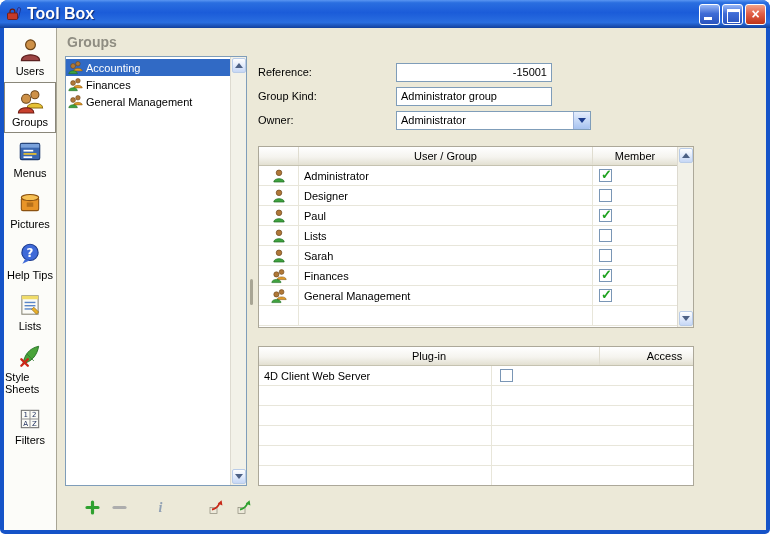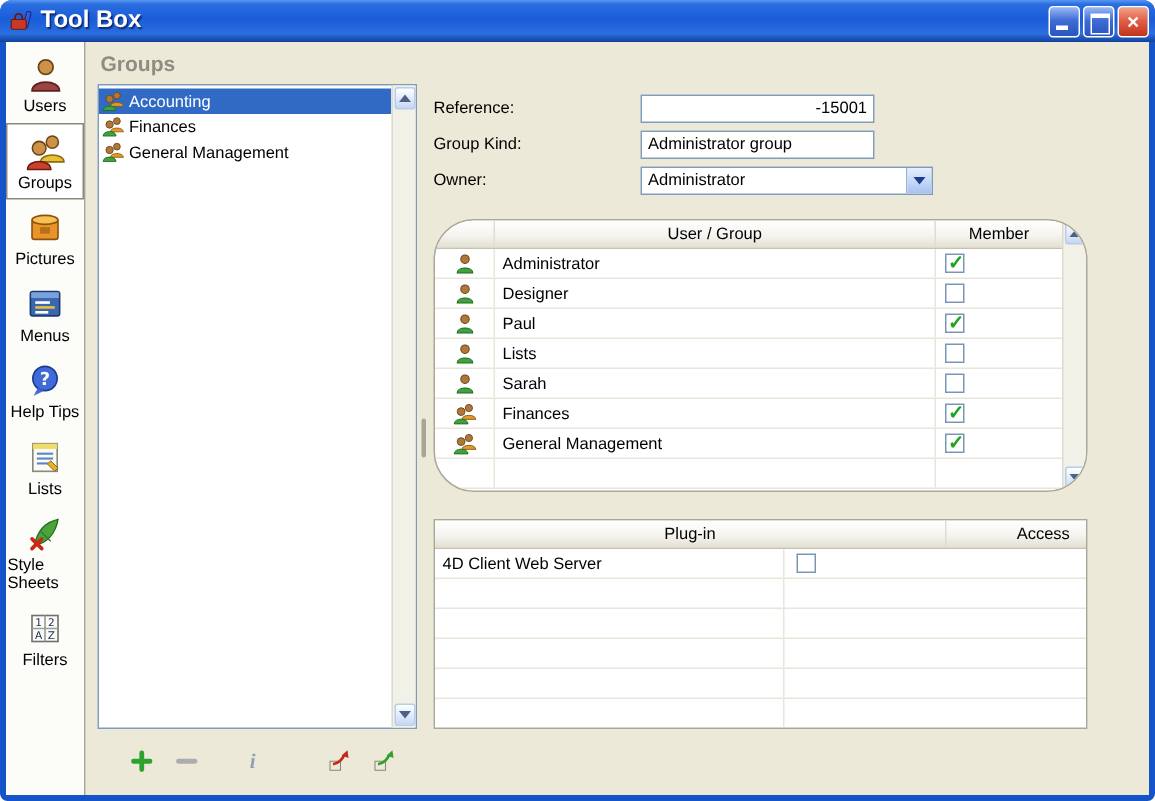--- a/index.html
+++ b/index.html
@@ -34,21 +34,21 @@
   .side-item.sel { background:#fff; border-color:#8a877a; }
   .sicon { width:28px; height:28px; display:flex; align-items:center; justify-content:center; }
   .slabel { font-size:11px; }
 
   
   .main { flex:1; display:flex; flex-direction:column; overflow:hidden; }
   .page-title { height:26px; padding:6px 0 0 10px; font-size:14px; font-weight:bold; color:#8F8D82; }
   .content { flex:1; display:flex; padding-left:8px; }
 
   
-  .left-col { width:213px; display:flex; flex-direction:column; }
+  .left-col { width:182px; display:flex; flex-direction:column; }
   .group-list { height:430px; margin-top:2px; border:1px solid #7F9DB9; background:#fff; display:flex; }
   .glist-rows { flex:1; padding-top:2px; overflow:hidden; }
   .grow { height:17px; display:flex; align-items:center; gap:3px; padding-left:2px; cursor:pointer; }
   .grow.sel { background:#316AC5; color:#fff; }
 
   .vscroll { width:16px; background:#F2F1E8; border-left:1px solid #DDDAD0; display:flex;
              flex-direction:column; justify-content:space-between; align-items:center; }
   .sbtn { width:14px; height:15px; margin:1px 0; border:1px solid #B9CCE8; border-radius:2px;
           background:linear-gradient(180deg,#FEFEFE,#E2EBFB 50%,#C6D7F5); display:flex;
           align-items:center; justify-content:center; cursor:pointer; }
@@ -80,21 +80,21 @@
            align-items:center; cursor:pointer; }
   .combo-text { flex:1; padding-left:4px; }
   .combo-btn { width:17px; height:17px; border-left:1px solid #9AB0D8; border-radius:0 1px 1px 0;
                background:linear-gradient(180deg,#E6EEFD,#C6D9F7 50%,#A6C2F0); display:flex;
                align-items:center; justify-content:center; }
   .combo-arrow { width:0; height:0; border-left:4px solid transparent; border-right:4px solid transparent;
                  border-top:5px solid #1D3D8F; }
 
   
   .table { width:436px; border:1px solid #ACA899; background:#fff; display:flex; overflow:hidden; }
-  .members { height:182px; margin-top:12px;border-radius:27px; }
+  .members { height:182px; margin-top:12px; }
   .plugins { height:140px; margin-top:18px; }
   .t-main { flex:1; display:flex; flex-direction:column; }
   .t-head { height:19px; display:flex; flex:none;
             background:linear-gradient(180deg,#FFFFFF,#F5F4EF 55%,#E3E0D2);
             border-bottom:1px solid #C5C2B0; }
   .th { display:flex; align-items:center; justify-content:center; border-right:1px solid #E0DDD0; }
   .trow { height:20px; flex:none; display:flex; border-bottom:1px solid #E8E6DA; }
   .cell { display:flex; align-items:center; overflow:hidden; }
   .icon-cell  { width:40px;  justify-content:center; border-right:1px solid #E8E6DA; }
   .name-cell  { width:294px; padding-left:5px; border-right:1px solid #E8E6DA; }
@@ -170,39 +170,39 @@
             <circle cx="5.4" cy="6.4" r="2.7" fill="#CE9148" stroke="#6B4418" stroke-width="0.6"></circle>
             <path d="M0.8 14.8 C0.8 10.6 10 10.6 10 14.8 Z" fill="#C8402E" stroke="#6E1A10" stroke-width="0.6"></path>
           </svg>
         </span>
         <span class="slabel">Groups</span>
       </div>
 
       <div class="side-item">
         <span class="sicon">
           <svg viewBox="0 0 24 24" width="26" height="26">
-            <rect x="4" y="7" width="16" height="12" rx="1.5" fill="#E89428" stroke="#8C5210"></rect>
-            <ellipse cx="12" cy="7" rx="8" ry="2.8" fill="#F6C054" stroke="#8C5210"></ellipse>
-            <rect x="9" y="11.5" width="6" height="4" fill="#8C5210" opacity="0.55"></rect>
-          </svg>
-        </span>
-        <span class="slabel">Pictures</span>
-      </div>
-
-      <div class="side-item">
-        <span class="sicon">
-          <svg viewBox="0 0 24 24" width="26" height="26">
             <rect x="3" y="4" width="18" height="15" rx="1.5" fill="#3A67B0" stroke="#1C3A6E"></rect>
             <rect x="3.5" y="4.5" width="17" height="3.5" fill="#7AA2DC"></rect>
             <rect x="6" y="10" width="9" height="1.6" fill="#fff"></rect>
             <rect x="6" y="13" width="12" height="1.6" fill="#E8C030"></rect>
             <rect x="6" y="16" width="8" height="1.6" fill="#fff"></rect>
           </svg>
         </span>
         <span class="slabel">Menus</span>
+      </div>
+
+      <div class="side-item">
+        <span class="sicon">
+          <svg viewBox="0 0 24 24" width="26" height="26">
+            <rect x="4" y="7" width="16" height="12" rx="1.5" fill="#E89428" stroke="#8C5210"></rect>
+            <ellipse cx="12" cy="7" rx="8" ry="2.8" fill="#F6C054" stroke="#8C5210"></ellipse>
+            <rect x="9" y="11.5" width="6" height="4" fill="#8C5210" opacity="0.55"></rect>
+          </svg>
+        </span>
+        <span class="slabel">Pictures</span>
       </div>
 
       <div class="side-item">
         <span class="sicon">
           <svg viewBox="0 0 24 24" width="26" height="26">
             <circle cx="12" cy="10.5" r="7.5" fill="#3F6AD8" stroke="#1A3A8E"></circle>
             <path d="M7.5 16.5 L5 21 L11.5 18 Z" fill="#3F6AD8"></path>
             <text x="12" y="14.5" text-anchor="middle" font-size="11" font-weight="bold" fill="#fff" font-family="DejaVu Sans,sans-serif">?</text>
           </svg>
         </span>

